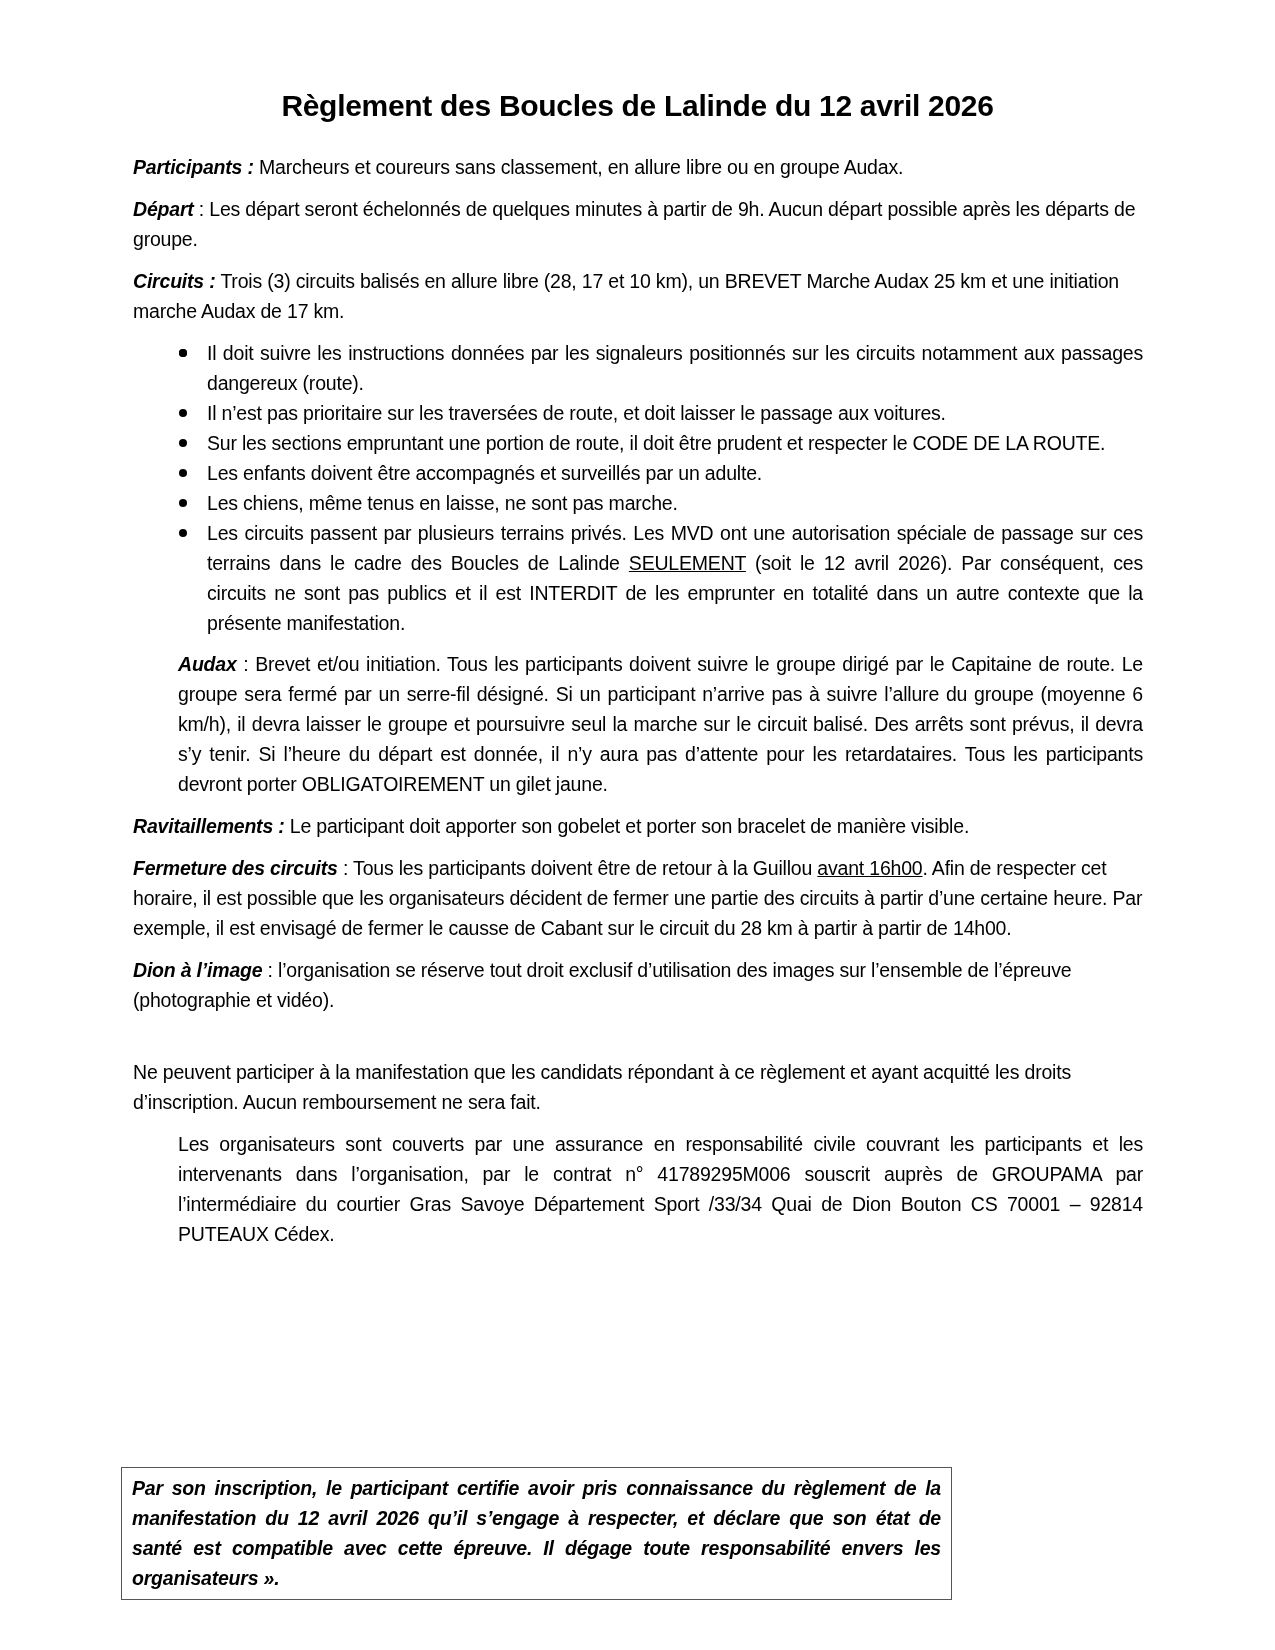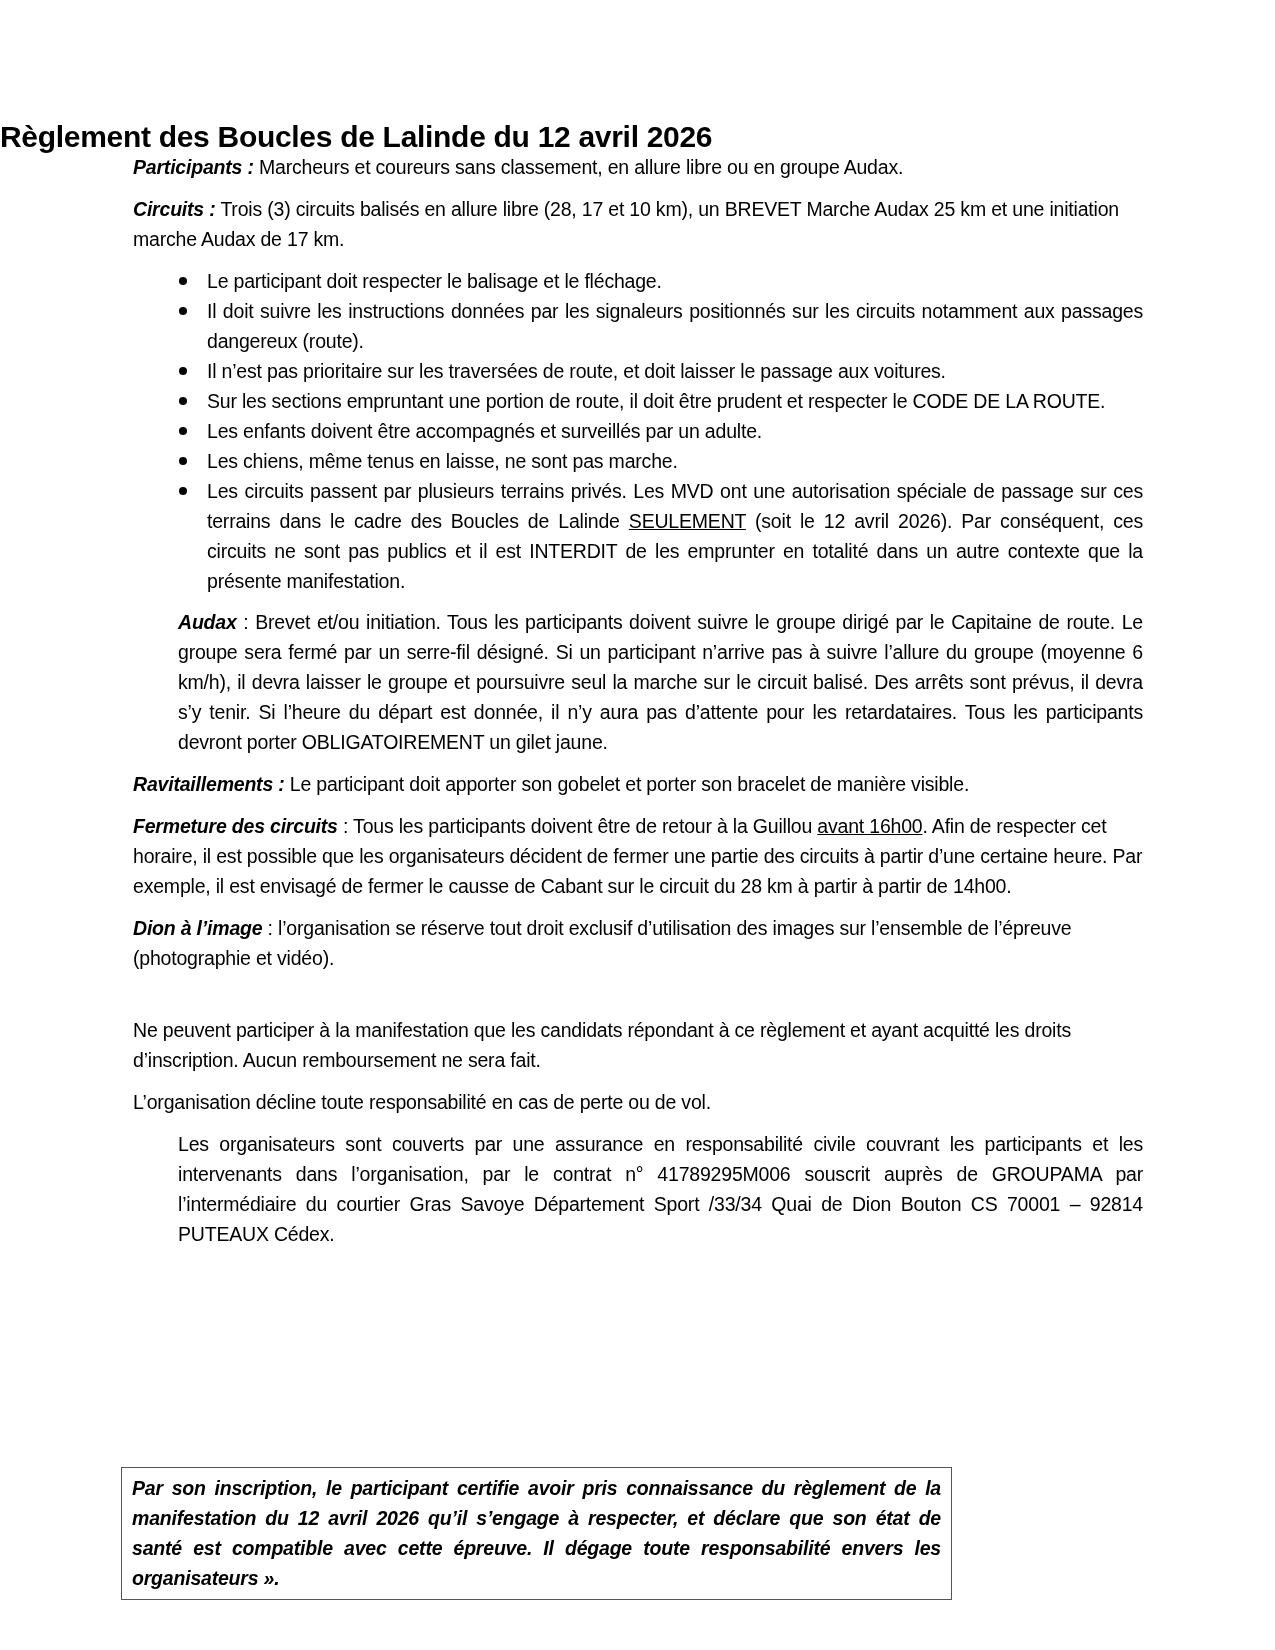--- a/index.html
+++ b/index.html
@@ -19,25 +19,25 @@
       position: absolute;
       left: 0; top: 0;
       width: 1275px;
       height: 1650px;
     }
     .title {
       position: absolute;
       left: 0;
       width: 1275px;
       top: 86px;
+      text-align: center;
       font-weight: bold;
       font-size: 30px;
       letter-spacing: -0.3px;
       line-height: 40px;
-      margin-top: 31px;
     }
     .content {
       position: absolute;
       left: 133px;
       width: 1010px;
       top: 152px;
       font-size: 19.5px;
       line-height: 30px;
       letter-spacing: -0.2px;
     }
@@ -88,46 +88,46 @@
 <body>
 
 <div class="page">
 
   <div class="title">Règlement des Boucles de Lalinde du 12 avril 2026</div>
 
   <div class="content">
 
     <p class="para"><span class="label">Participants :</span><span> Marcheurs et coureurs sans classement, en allure libre ou en groupe Audax.</span></p>
 
+    <p class="para"><span class="label">Départ</span><span> : Les départ seront échelonnés de quelques minutes à partir de 9h. Aucun départ possible après les départs de groupe.</span></p>
 
     <p class="para"><span class="label">Circuits :</span><span> Trois (3) circuits balisés en allure libre (28, 17 et 10 km), un BREVET Marche Audax 25 km et une initiation marche Audax de 17 km.</span></p>
 
     <ul class="bullets">
-      <li><span class="bullet-dot"></span><span>Le participant doit respecter le balisage et le fléchage.</span></li>
+      <li><span class="bullet-dot"></span></li>
       <li><span class="bullet-dot"></span><span>Il doit suivre les instructions données par les signaleurs positionnés sur les circuits notamment aux passages dangereux (route).</span></li>
       <li><span class="bullet-dot"></span><span>Il </span><span class="bold">n’est pas prioritaire</span><span> sur les traversées de route, et doit laisser le passage aux voitures.</span></li>
       <li><span class="bullet-dot"></span><span>Sur les sections empruntant une portion de route, il doit être prudent et respecter le CODE DE LA ROUTE.</span></li>
       <li><span class="bullet-dot"></span><span>Les enfants doivent être accompagnés et surveillés par un adulte.</span></li>
       <li><span class="bullet-dot"></span><span>Les chiens, même tenus en laisse, ne sont pas marche.</span></li>
       <li><span class="bullet-dot"></span><span>Les circuits passent par plusieurs terrains privés. Les MVD ont une autorisation spéciale de passage sur ces terrains dans le cadre des Boucles de Lalinde </span><span class="ul">SEULEMENT</span><span> (soit le 12 avril 2026). Par conséquent, ces circuits ne sont pas publics et il est INTERDIT de les emprunter en totalité dans un autre contexte que la présente manifestation.</span></li>
     </ul>
 
     <p class="para just"><span class="label">Audax</span><span> : Brevet et/ou initiation. Tous les participants doivent suivre le groupe dirigé par le Capitaine de route. Le groupe sera fermé par un serre-fil désigné. Si un participant n’arrive pas à suivre l’allure du groupe (moyenne 6 km/h), il devra laisser le groupe et poursuivre seul la marche sur le circuit balisé. Des arrêts sont prévus, il devra s’y tenir. Si l’heure du départ est donnée, il n’y aura pas d’attente pour les retardataires. Tous les participants devront porter OBLIGATOIREMENT un gilet jaune.</span></p>
 
     <p class="para"><span class="label">Ravitaillements :</span><span> Le participant doit apporter son gobelet et porter son bracelet de manière visible.</span></p>
 
     <p class="para"><span class="label">Fermeture des circuits</span><span> : Tous les participants doivent être de retour à la Guillou </span><span class="bold ul">avant 16h00</span><span>. Afin de respecter cet horaire, il est possible que les organisateurs décident de fermer une partie des circuits à partir d’une certaine heure. Par exemple, il est envisagé de fermer le causse de Cabant sur le circuit du 28 km à partir à partir de 14h00.</span></p>
 
     <p class="para"><span class="label">Dion à l’image</span><span> : l’organisation se réserve tout droit exclusif d’utilisation des images sur l’ensemble de l’épreuve (photographie et vidéo).</span></p>
 
     <div class="spacer"></div>
 
     <p class="para">Ne peuvent participer à la manifestation que les candidats répondant à ce règlement et ayant acquitté les droits d’inscription. Aucun remboursement ne sera fait.</p>
 
-    <p class="para">L’organisation décline toute responsabilité en cas de perte ou de vol.</p>
 
     <p class="para just"><span class="bold">Les organisateurs</span><span> sont </span><span class="bold">couverts</span><span> par une assurance en responsabilité civile couvrant les participants et les intervenants dans l’organisation, par le contrat </span><span class="bold">n° 41789295M006</span><span> souscrit auprès de </span><span class="bold">GROUPAMA</span><span> par l’intermédiaire du courtier Gras Savoye Département Sport /33/34 Quai de Dion Bouton CS 70001 – 92814 PUTEAUX Cédex.</span></p>
 
   </div>
 
   <div class="notice-box">Par son inscription, le participant certifie avoir pris connaissance du règlement de la manifestation du 12 avril 2026 qu’il s’engage à respecter, et déclare que son état de santé est compatible avec cette épreuve. Il dégage toute responsabilité envers les organisateurs ».</div>
 
 </div>
 
 </body></html>

